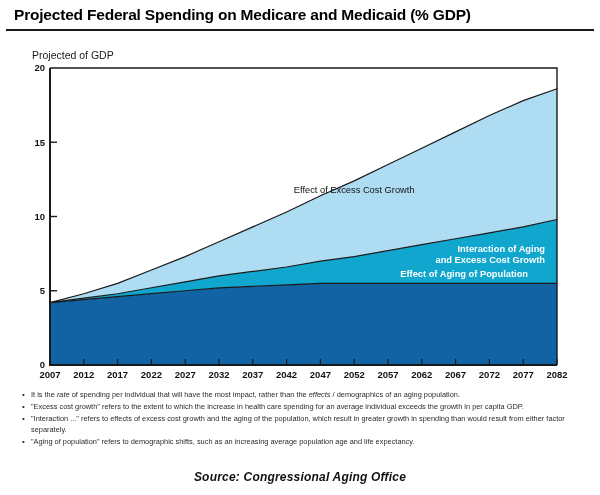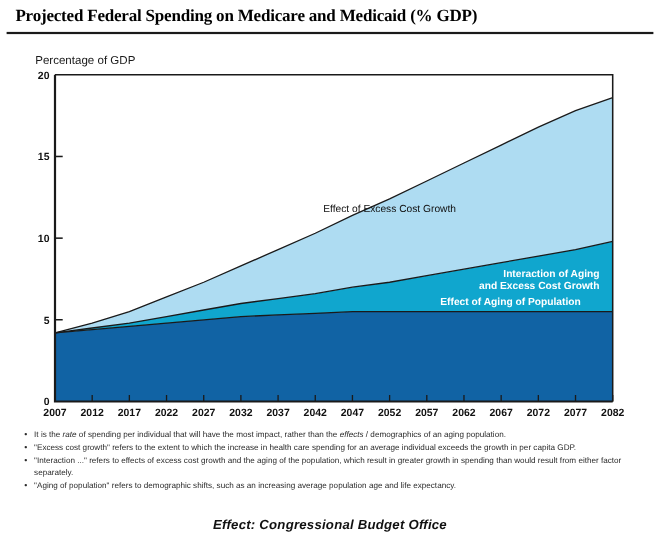--- a/index.html
+++ b/index.html
@@ -7,21 +7,20 @@
     width:600px;height:495px;background:#ffffff;
     font-family:"Liberation Sans", sans-serif;
     color:#000;overflow:hidden;position:relative;
   }
   #title-bar{
     padding:6px 10px 4px 14px;
   }
   #chart-title{
     font-size:15.5px;font-weight:bold;letter-spacing:-0.2px;
     white-space:nowrap;
-    font-family:Liberation Serif, serif;
   }
   #title-rule{
     height:0;border-top:2px solid #1a1a1a;margin:1px 6px 0 6px;
   }
   #axis-caption{
     position:absolute;left:32px;top:49px;font-size:10.5px;color:#1a1a1a;
   }
   #plot-wrap{
     position:absolute;left:0;top:0;width:600px;height:385px;
   }
@@ -48,21 +47,21 @@
   }
 </style>
 </head>
 <body>
 
 <div id="title-bar">
   <div id="chart-title">Projected Federal Spending on Medicare and Medicaid (% GDP)</div>
 </div>
 <div id="title-rule"></div>
 
-<div id="axis-caption">Percentage of GDP</div>
+<div id="axis-caption">Projected of GDP</div>
 
 <div id="plot-wrap">
   <svg id="chart-svg" width="600" height="385" viewBox="0 0 600 385">
     <g id="areas">
         <path d="M 50 302.63 L 83.8 299.65999999999997 L 117.6 296.69 L 151.4 293.72 L 185.2 290.75 L 219 287.78 L 252.8 286.295 L 286.6 284.81 L 320.4 283.325 L 354.2 283.325 L 388 283.325 L 421.79999999999995 283.325 L 455.6 283.325 L 489.40000000000003 283.325 L 523.2 283.325 L 557 283.325 L 557 365 L 523.2 365 L 489.40000000000003 365 L 455.6 365 L 421.79999999999995 365 L 388 365 L 354.2 365 L 320.4 365 L 286.6 365 L 252.8 365 L 219 365 L 185.2 365 L 151.4 365 L 117.6 365 L 83.8 365 L 50 365 Z" fill="#1163A4" stroke="none"></path>
         <path d="M 50 302.63 L 83.8 298.175 L 117.6 293.72 L 151.4 287.78 L 185.2 281.84000000000003 L 219 275.9 L 252.8 271.445 L 286.6 266.99 L 320.4 261.05 L 354.2 256.595 L 388 250.655 L 421.79999999999995 244.715 L 455.6 238.775 L 489.40000000000003 232.835 L 523.2 226.89499999999998 L 557 219.47 L 557 283.325 L 523.2 283.325 L 489.40000000000003 283.325 L 455.6 283.325 L 421.79999999999995 283.325 L 388 283.325 L 354.2 283.325 L 320.4 283.325 L 286.6 284.81 L 252.8 286.295 L 219 287.78 L 185.2 290.75 L 151.4 293.72 L 117.6 296.69 L 83.8 299.65999999999997 L 50 302.63 Z" fill="#10A6CE" stroke="none"></path>
         <path d="M 50 302.63 L 83.8 293.72 L 117.6 283.325 L 151.4 269.96 L 185.2 256.595 L 219 241.745 L 252.8 226.89499999999998 L 286.6 212.045 L 320.4 195.70999999999998 L 354.2 180.86000000000004 L 388 164.52499999999998 L 421.79999999999995 148.19 L 455.6 131.85500000000002 L 489.40000000000003 115.51999999999998 L 523.2 100.67000000000002 L 557 88.78999999999996 L 557 219.47 L 523.2 226.89499999999998 L 489.40000000000003 232.835 L 455.6 238.775 L 421.79999999999995 244.715 L 388 250.655 L 354.2 256.595 L 320.4 261.05 L 286.6 266.99 L 252.8 271.445 L 219 275.9 L 185.2 281.84000000000003 L 151.4 287.78 L 117.6 293.72 L 83.8 298.175 L 50 302.63 Z" fill="#AEDCF2" stroke="none"></path>
       </g>
     <g id="boundaries">
         <path d="M 50 302.63 L 83.8 299.65999999999997 L 117.6 296.69 L 151.4 293.72 L 185.2 290.75 L 219 287.78 L 252.8 286.295 L 286.6 284.81 L 320.4 283.325 L 354.2 283.325 L 388 283.325 L 421.79999999999995 283.325 L 455.6 283.325 L 489.40000000000003 283.325 L 523.2 283.325 L 557 283.325" fill="none" stroke="#1a1a1a" stroke-width="1.2"></path>
@@ -126,13 +125,13 @@
 
 <div id="notes">
   <ul id="notes-list">
       <li>It is the <em>rate</em> of spending per individual that will have the most impact, rather than the <em>effects</em> / demographics of an aging population.</li>
       <li>"Excess cost growth" refers to the extent to which the increase in health care spending for an average individual exceeds the growth in per capita GDP.</li>
       <li>"Interaction ..." refers to effects of excess cost growth and the aging of the population, which result in greater growth in spending than would result from either factor separately.</li>
       <li>"Aging of population" refers to demographic shifts, such as an increasing average population age and life expectancy.</li>
     </ul>
 </div>
 
-<div id="source">Effect:  Congressional Budget Office</div>
+<div id="source">Source:  Congressional Aging Office</div>
 
 </body></html>

